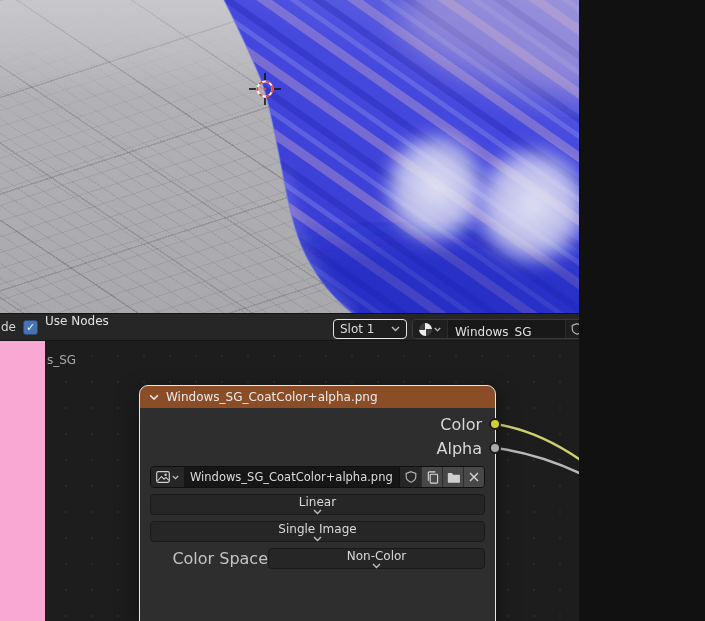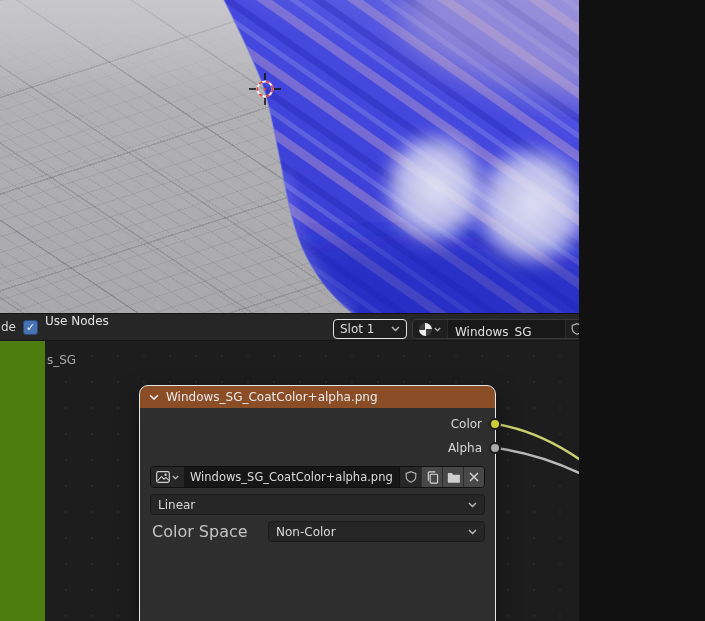--- a/index.html
+++ b/index.html
@@ -1,18 +1,18 @@
 <!DOCTYPE html>
 <html style="--accent: #4772b3; --node-header: #8b4d26; --socket-color: #cdcd34; --socket-alpha: #a8a8a8; --link-color: #cdd06e; --link-alpha: #b9b9b9; --link-yellow: #b5bf2c; --object-blue: #4144dc; --cursor-red: #d84a45;"><head>
 <meta charset="utf-8">
 <style>
   * { margin:0; padding:0; box-sizing:border-box; }
   html,body { background:#111; }
   body { font-family:"DejaVu Sans","Liberation Sans",sans-serif; }
-  .app { position:relative; width:579px; height:621px; overflow:hidden; background:#4d7c0f; }
+  .app { position:relative; width:579px; height:621px; overflow:hidden; background:#f9a8d4;text-align:right; }
 
   
   .viewport { position:absolute; left:0; top:0; width:705px; height:313px; overflow:hidden;
     background:linear-gradient(to bottom,#bfbfc3 0%,#b2b2b6 30%,#a9a9ad 100%); }
   .vp-grid { position:absolute; inset:0;
     background-image:
       repeating-linear-gradient(162deg, rgba(70,70,80,.22) 0 1.5px, transparent 1.5px 92px),
       repeating-linear-gradient(214deg, rgba(70,70,80,.22) 0 1.5px, transparent 1.5px 64px);
   }
   .vp-grid-fine { position:absolute; inset:0;
@@ -61,37 +61,37 @@
 
   .node { position:absolute; left:95px; top:45px; width:355px; height:240px;
     background:#2e2e2e; border-radius:8px 8px 0 0;
     outline:1.5px solid #e6e6e6; box-shadow:0 8px 22px rgba(0,0,0,.5); }
   .node-header { height:22px; background:var(--node-header,#8b4d26); border-radius:7px 7px 0 0;
     display:flex; align-items:center; gap:7px; padding:0 9px; }
   .node-title { font-size:12px; color:#eaeaea; white-space:nowrap; overflow:hidden; }
   .node-body { padding-top:4px; position:relative; }
 
   .out-row { height:24px; display:flex; justify-content:flex-end; align-items:center;
-    padding-right:13px; font-size:12px; color:#d8d8d8; position:relative; }
+    padding-right:13px; font-size:16px; color:#d8d8d8; position:relative; }
   .socket { position:absolute; right:-6px; top:6px; width:12px; height:12px; border-radius:50%;
     border:2px solid #1c1c1c; }
   .socket-color { background:var(--socket-color,#cdcd34); }
   .socket-alpha { background:var(--socket-alpha,#a8a8a8); }
 
   .img-row { margin:6px 10px 0; height:22px; display:flex; align-items:stretch;
     border-radius:4px; overflow:hidden; border:1px solid #101010; }
   .img-browse { width:32px; background:#262626; display:flex; align-items:center; justify-content:center; gap:2px; }
   .img-name { flex:1; background:#161616; color:#dcdcdc; font-size:11.5px; display:flex; align-items:center;
     padding:0 6px; white-space:nowrap; overflow:hidden; border-left:1px solid #262626; }
   .nbtn-dark { width:22px; background:#262626; display:flex; align-items:center; justify-content:center; border-left:1px solid #101010; }
   .nbtn-gray { width:21px; background:#484848; display:flex; align-items:center; justify-content:center; border-left:1px solid #2c2c2c; }
 
   .nd-select { margin:6px 10px 0; height:21px; background:#262626; border:1px solid #1a1a1a;
     border-radius:4px; display:flex; align-items:center; justify-content:space-between;
-    padding:0 7px; font-size:12px; color:#d9d9d9; }
+    padding:0 7px; font-size:12px; color:#d9d9d9;flex-direction:column; }
   .cs-row { margin:6px 10px 0; display:flex; align-items:center; }
   .cs-label { width:118px; font-size:16px; color:#c4c4c4; padding-left:2px; }
   .cs-row .nd-select { flex:1; margin:0; }
 
   .chev { flex:none; }
 </style>
 </head>
 <body>
 
 <div class="app">
@@ -271,20 +271,26 @@
               </svg>
           </div>
         </div>
 
         <div class="nd-select">
           <span>Linear</span>
           <svg class="chev" width="9" height="6" viewBox="0 0 9 6">
               <path d="M1 1 L4.5 4.5 L8 1" fill="none" stroke="#bdbdbd" stroke-width="1.4"></path>
             </svg>
         </div>
+        <div class="nd-select">
+          <span>Single Image</span>
+          <svg class="chev" width="9" height="6" viewBox="0 0 9 6">
+              <path d="M1 1 L4.5 4.5 L8 1" fill="none" stroke="#bdbdbd" stroke-width="1.4"></path>
+            </svg>
+        </div>
 
         <div class="cs-row">
           <span class="cs-label">Color Space</span>
           <div class="nd-select">
             <span>Non-Color</span>
             <svg class="chev" width="9" height="6" viewBox="0 0 9 6">
                 <path d="M1 1 L4.5 4.5 L8 1" fill="none" stroke="#bdbdbd" stroke-width="1.4"></path>
               </svg>
           </div>
         </div>

